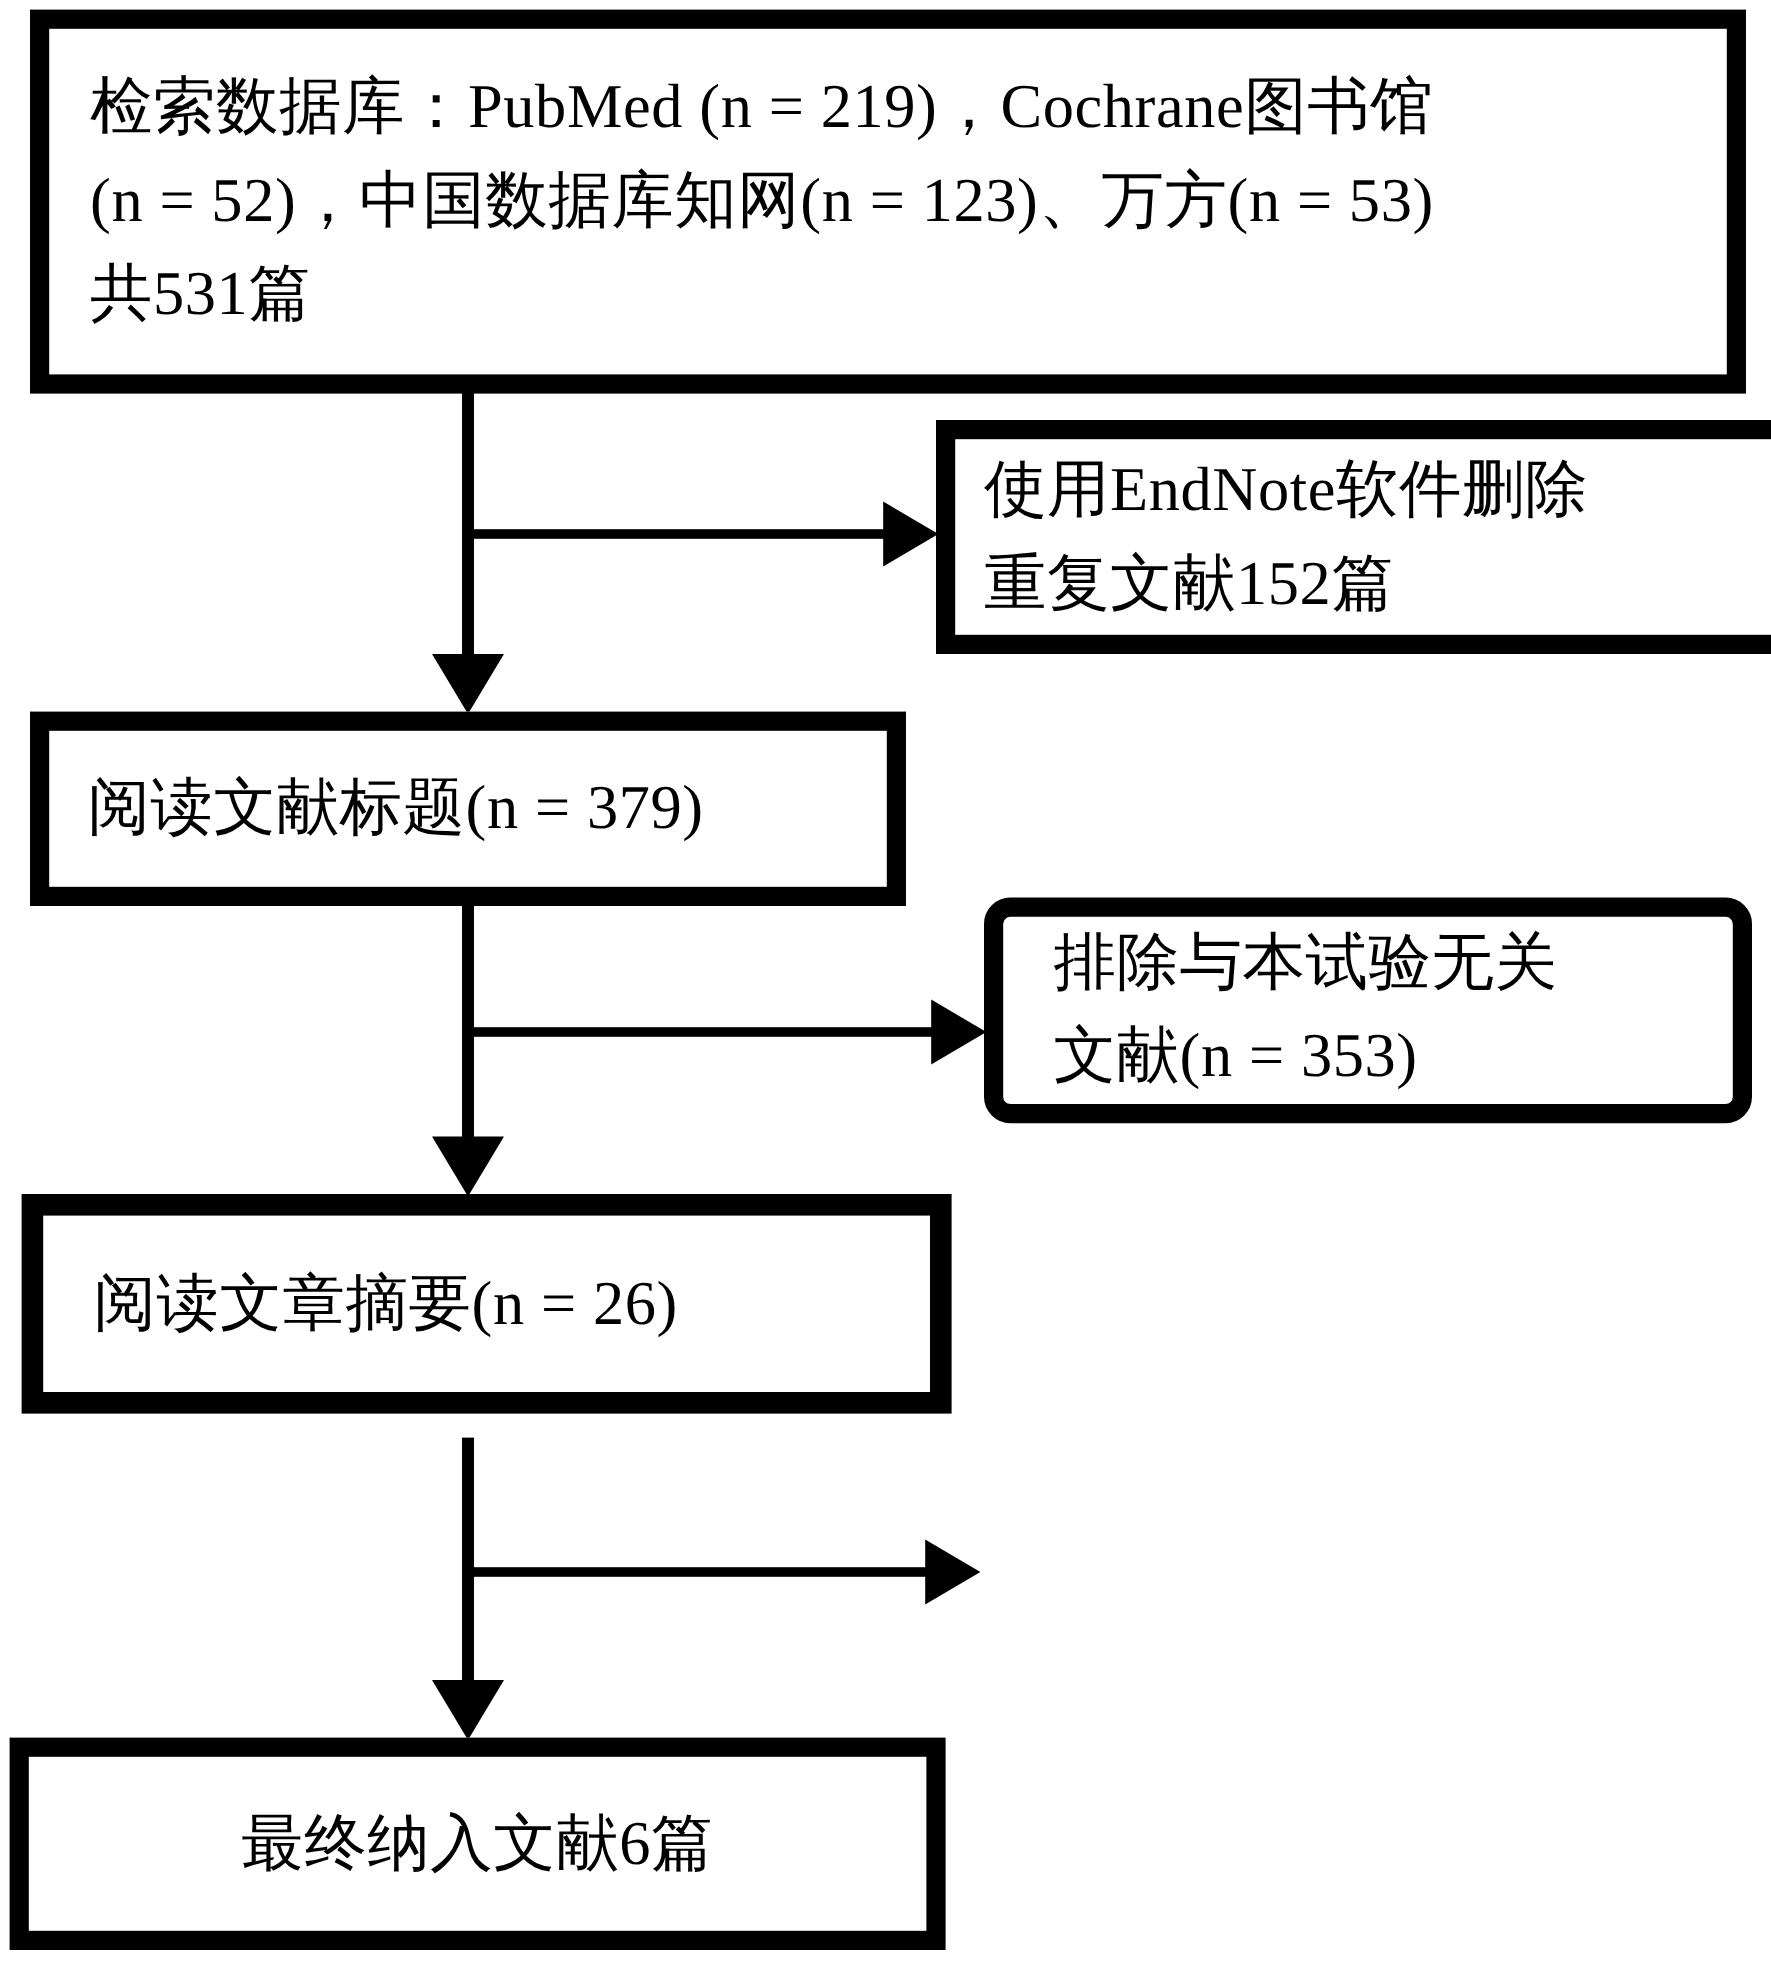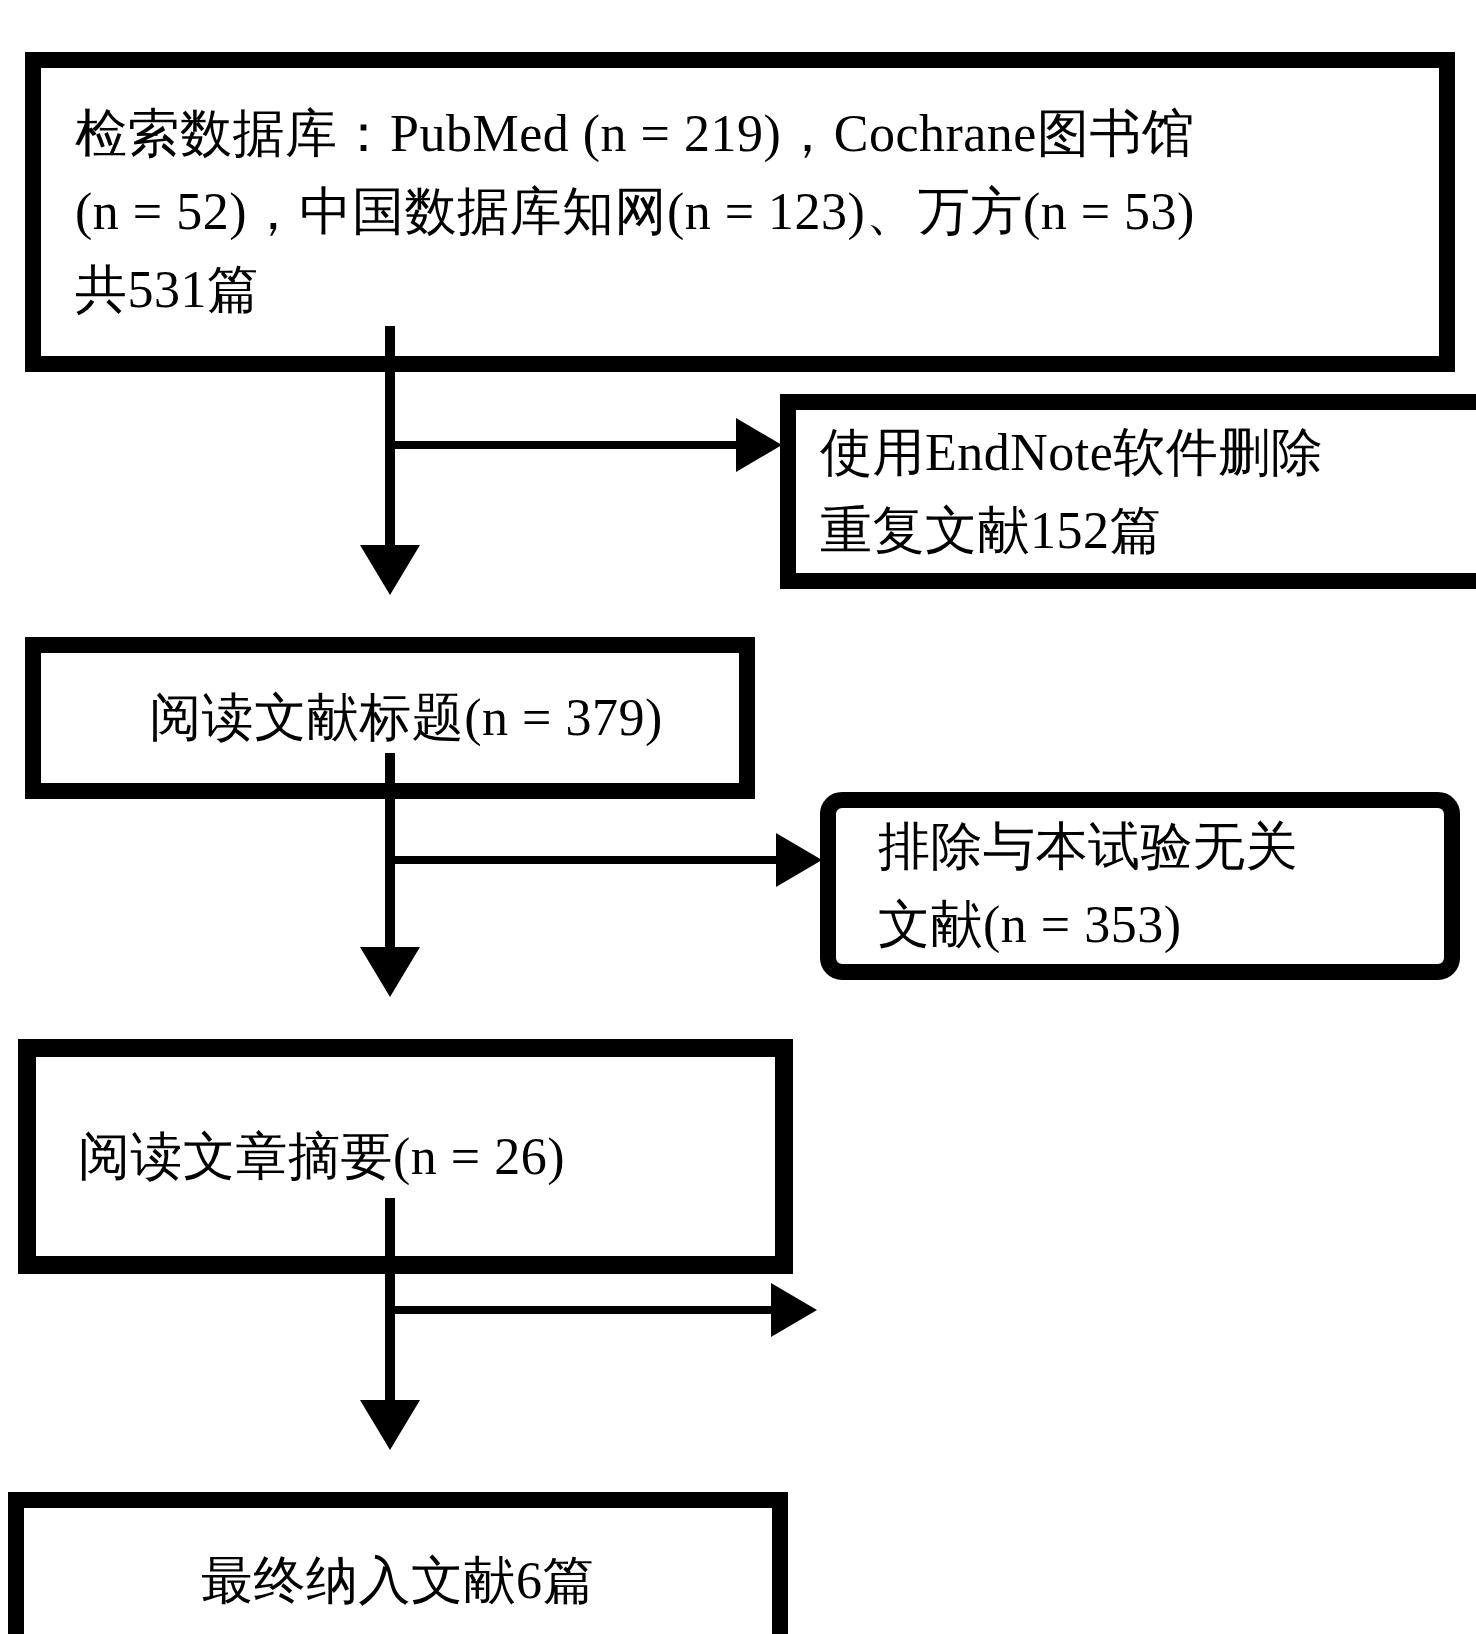--- a/index.html
+++ b/index.html
@@ -20,28 +20,27 @@
     position: absolute;
     box-sizing: border-box;
     border: 16px solid #000000;
     background: #ffffff;
     display: flex;
     flex-direction: column;
     justify-content: center;
     font-size: 52px;
     line-height: 78px;
     letter-spacing: 0.5px;
-    margin-top: 44px;
   }
   .box .line { white-space: nowrap; }
 
   
   #box-search   { left: 25px;  top: 8px;    width: 1430px; height: 320px; padding-left: 34px; padding-right: 10px; }
-  #box-titles   { left: 25px;  top: 593px;  width: 730px;  height: 162px; padding-left: 32px; text-align: center; }
-  #box-abstract { left: 18px;  top: 995px;  width: 775px;  height: 235px; border-width: 18px; padding-left: 42px; }
+  #box-titles   { left: 25px;  top: 593px;  width: 730px;  height: 162px; padding-left: 32px; }
+  #box-abstract { left: 18px;  top: 995px;  width: 775px;  height: 183px; border-width: 18px; padding-left: 42px; }
   #box-final    { left: 8px;   top: 1448px; width: 780px;  height: 177px; text-align: center; }
 
   
   #box-endnote  { left: 780px; top: 350px;  width: 781px;  height: 195px; padding-left: 24px; }
   #box-exclude  { left: 820px; top: 748px;  width: 640px;  height: 188px; padding-left: 42px; border-radius: 22px; }
   #box-criteria { left: 815px; top: 1205px; width: 645px;  height: 185px; padding-left: 42px; }
 
   
   .vline, .hline { position: absolute; background: #000000; }
   #trunk-a { left: 385px; width: 10px; top: 326px;  height: 224px; }

